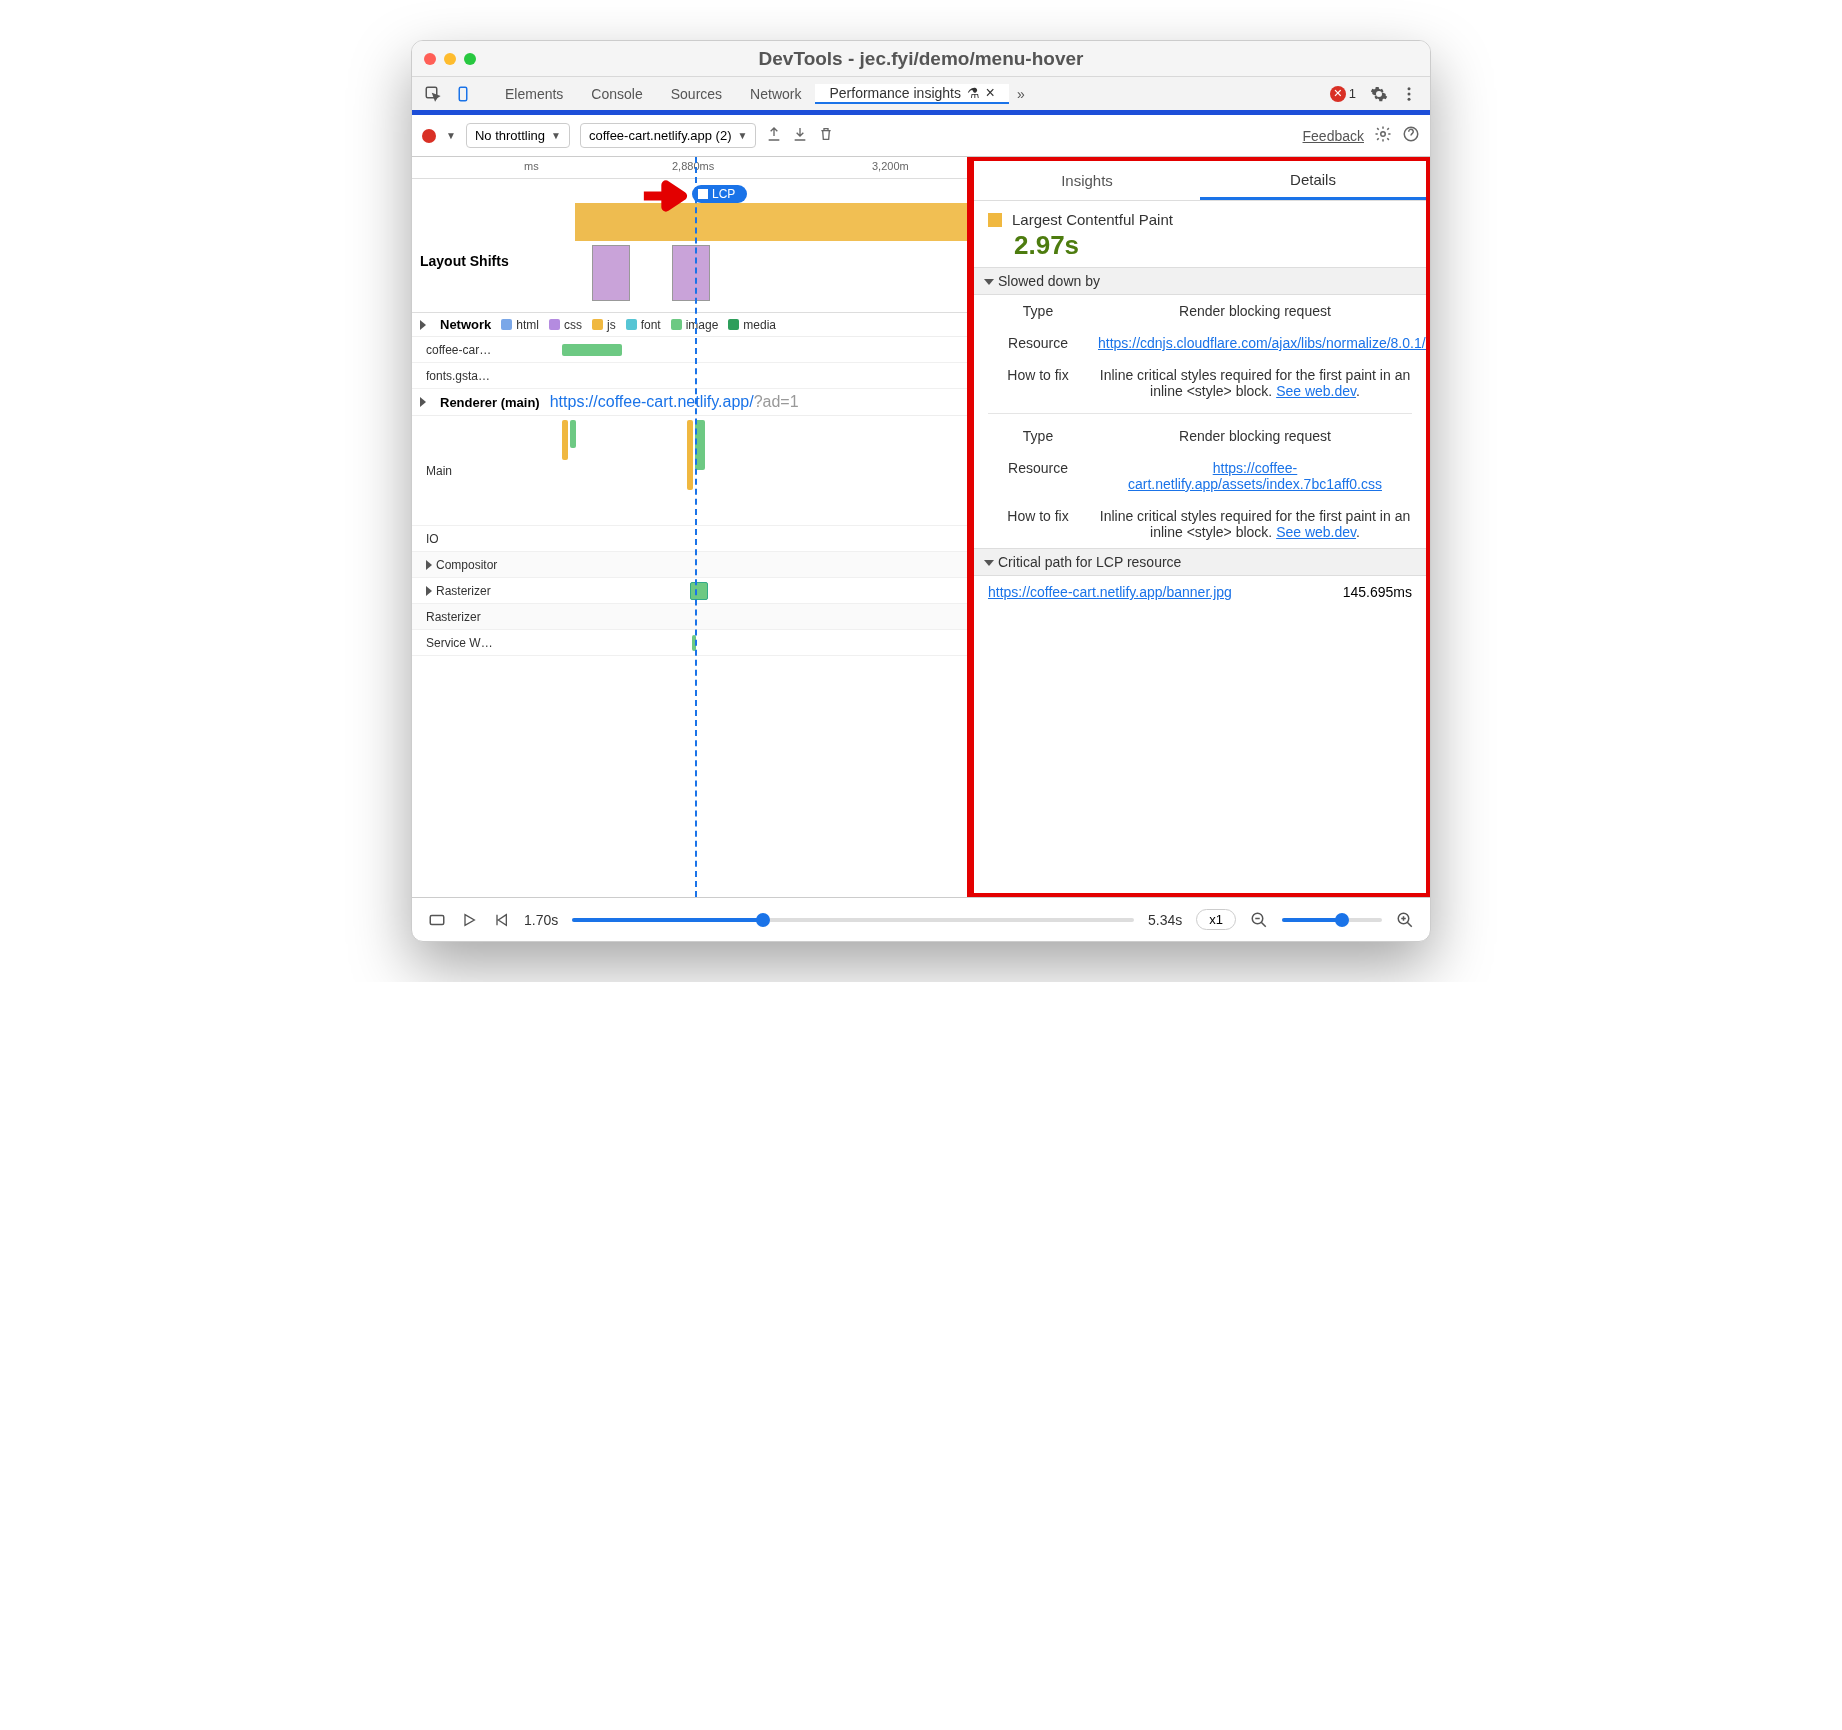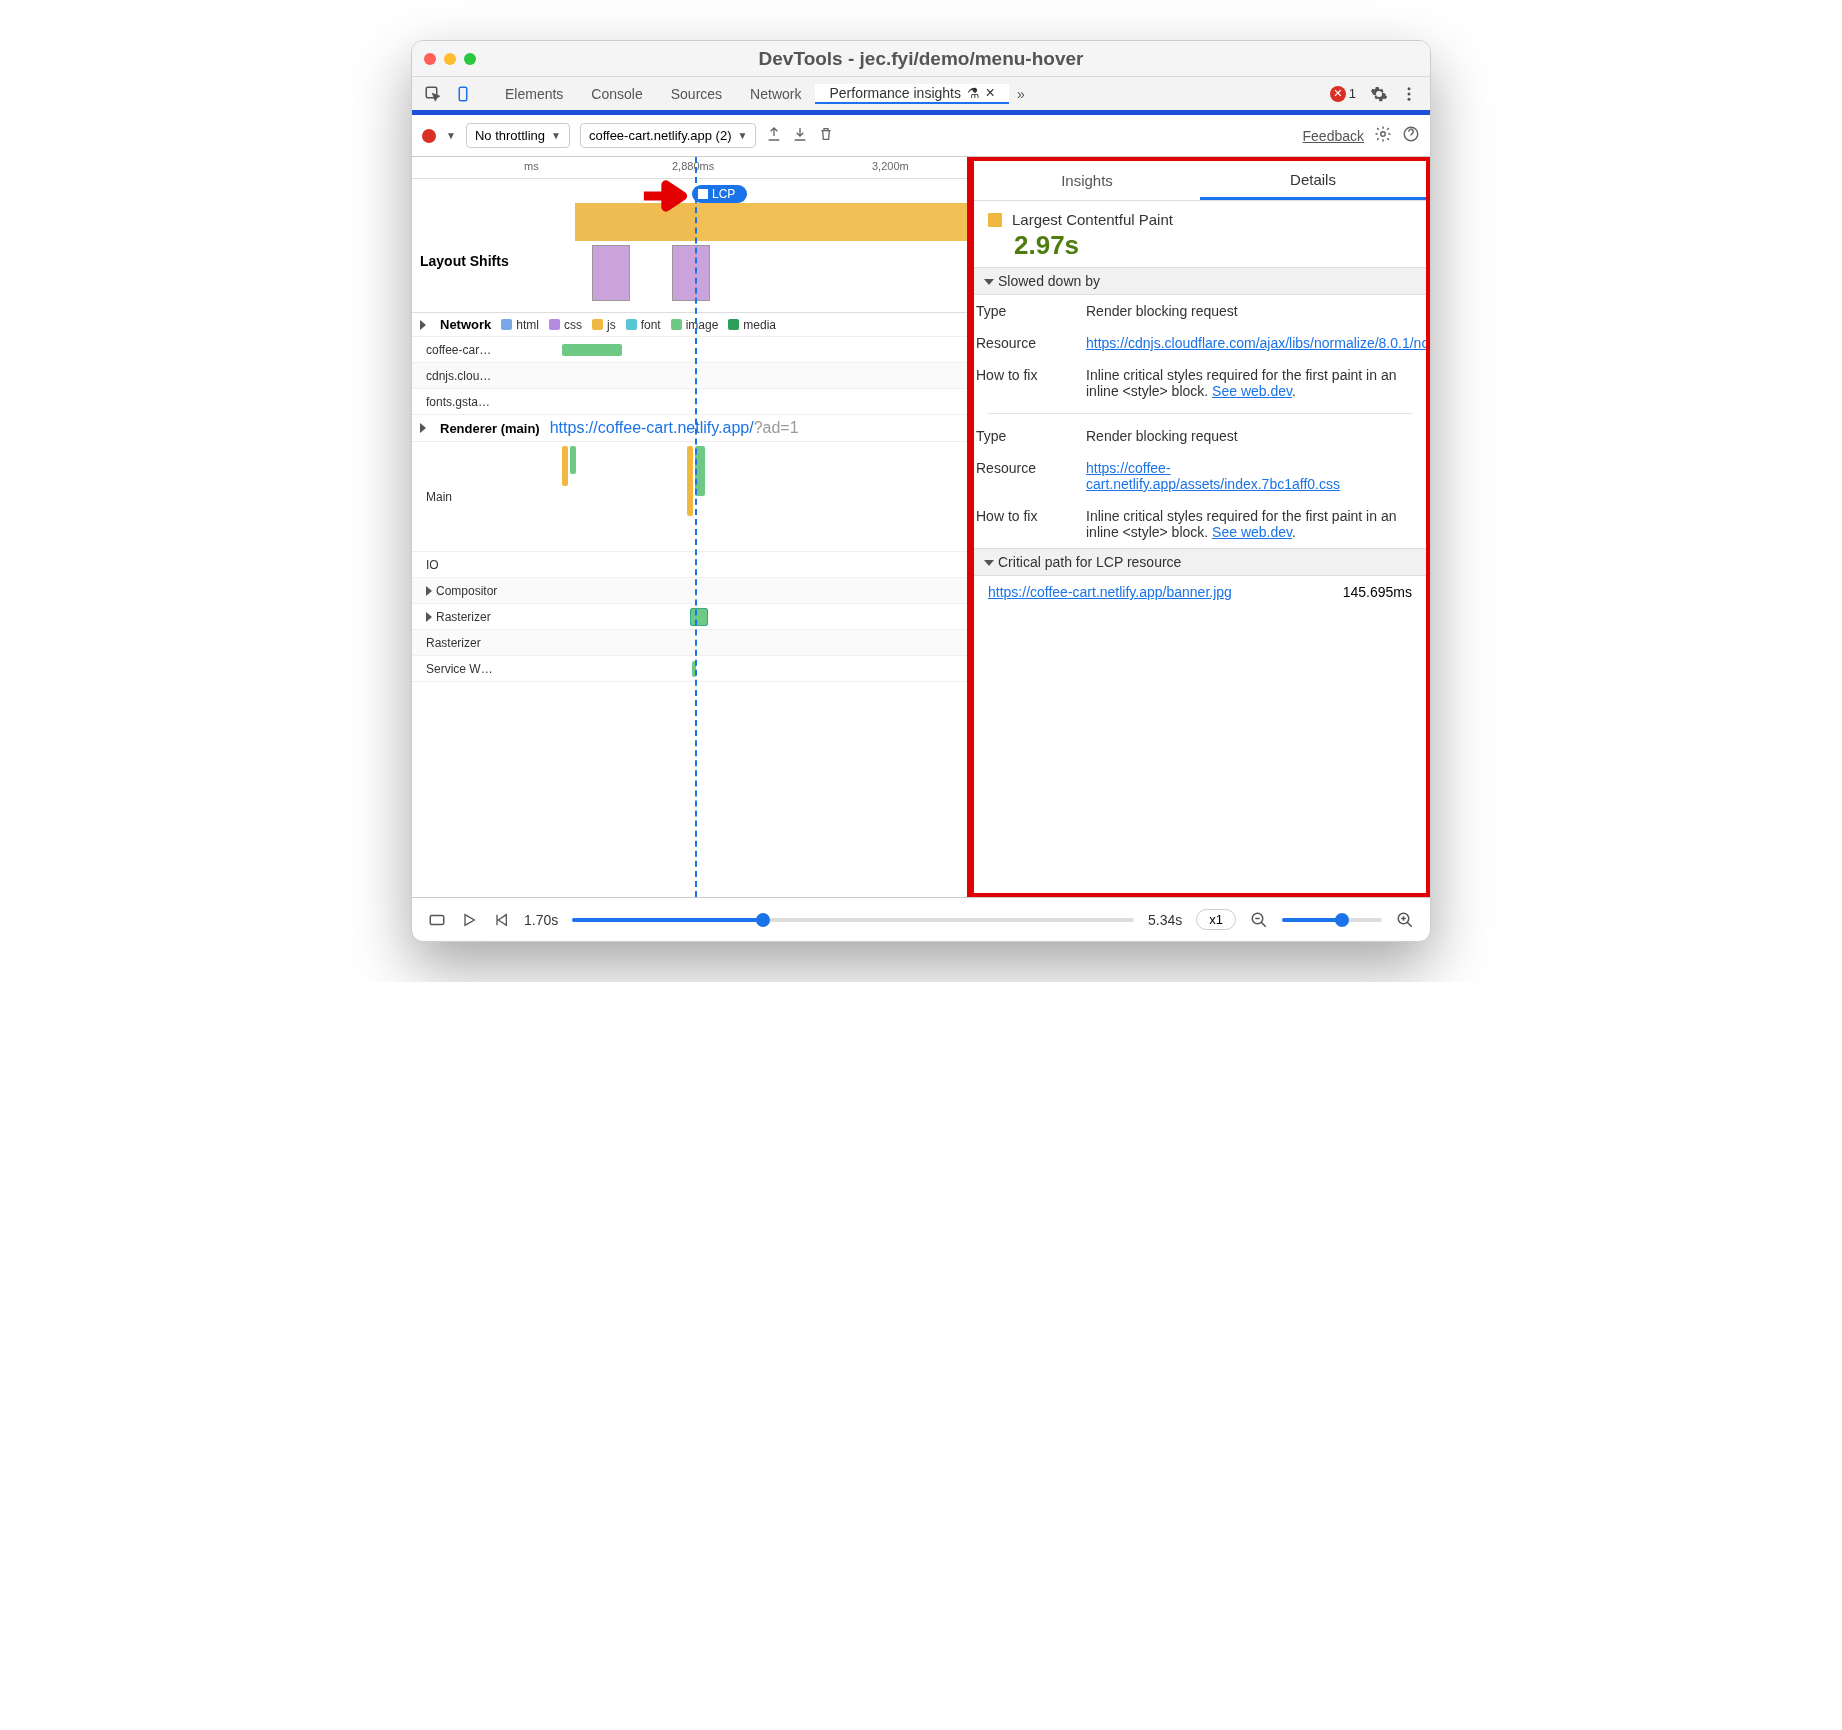--- a/index.html
+++ b/index.html
@@ -49,21 +49,21 @@
 .tri.down { border-left:5px solid transparent; border-right:5px solid transparent; border-top:6px solid #555; border-bottom:none;}
 
 .rp-tabs { display:flex; height:40px; border-bottom:1px solid #ddd;}
 .rp-tab { flex:1; display:flex; align-items:center; justify-content:center; font-size:15px; color:#555; cursor:pointer;}
 .rp-tab.active { color:#333; font-weight:500; border-bottom:3px solid #1a73e8;}
 .lcp-head { padding:10px 14px 6px; }
 .lcp-head .row1 { display:flex; align-items:center; gap:10px; font-size:15px; color:#333;}
 .lcp-head .sq { width:14px; height:14px; background:#f0b840; display:inline-block;}
 .lcp-value { font-size:26px; font-weight:700; color:#4d7c0f; margin-top:2px; margin-left:26px;}
 .section-h { background:#f1f1f1; padding:5px 10px; font-size:14px; color:#333; border-top:1px solid #ddd; border-bottom:1px solid #ddd;}
-.kv { display:flex; padding:8px 2px; font-size:14px; gap:10px;}
+.kv { display:flex; padding:8px 14px; font-size:14px; gap:10px;text-align:center;}
 .kv .k { width:100px; color:#333; flex-shrink:0;}
 .kv .v { flex:1; color:#333;}
 .kv .v a, .lnk { color:#1a73e8; text-decoration:underline; cursor:pointer;}
 .divider { border-top:1px solid #e5e5e5; margin:6px 14px;}
 .critpath { padding:8px 14px; display:flex; justify-content:space-between; font-size:14px;}
 
 .footer { height:44px; border-top:1px solid #ccc; display:flex; align-items:center; padding:0 16px; gap:14px;}
 .footer .time { font-size:14px; color:#333;}
 .slider { flex:1; height:4px; background:#ddd; border-radius:2px; position:relative;}
 .slider .fill { position:absolute; left:0; height:100%; background:#1a73e8; border-radius:2px;}
@@ -237,24 +237,20 @@
             <span class="swatch" style="background:#2e9e5b"></span>
             <span>media</span>
           </span>
       </div>
       <div class="netrow">
           <div class="nl">coffee-car…</div>
           <div class="nb">
             <div class="bar" style="left:40px;width:60px;background:#6dc983;"></div>
           </div>
         </div>
-      <div class="netrow" style="background:#fafafa;">
-          <div class="nl">cdnjs.clou…</div>
-          <div class="nb"></div>
-        </div>
       <div class="netrow">
           <div class="nl">fonts.gsta…</div>
           <div class="nb"></div>
         </div>
 
       <div class="network-head">
         <span class="tri"></span>
         <b>Renderer (main)</b>
         <span class="renderer-url"><span>https://coffee-cart.netlify.app/</span><span style="color:#999;">?ad=1</span></span>
       </div>

